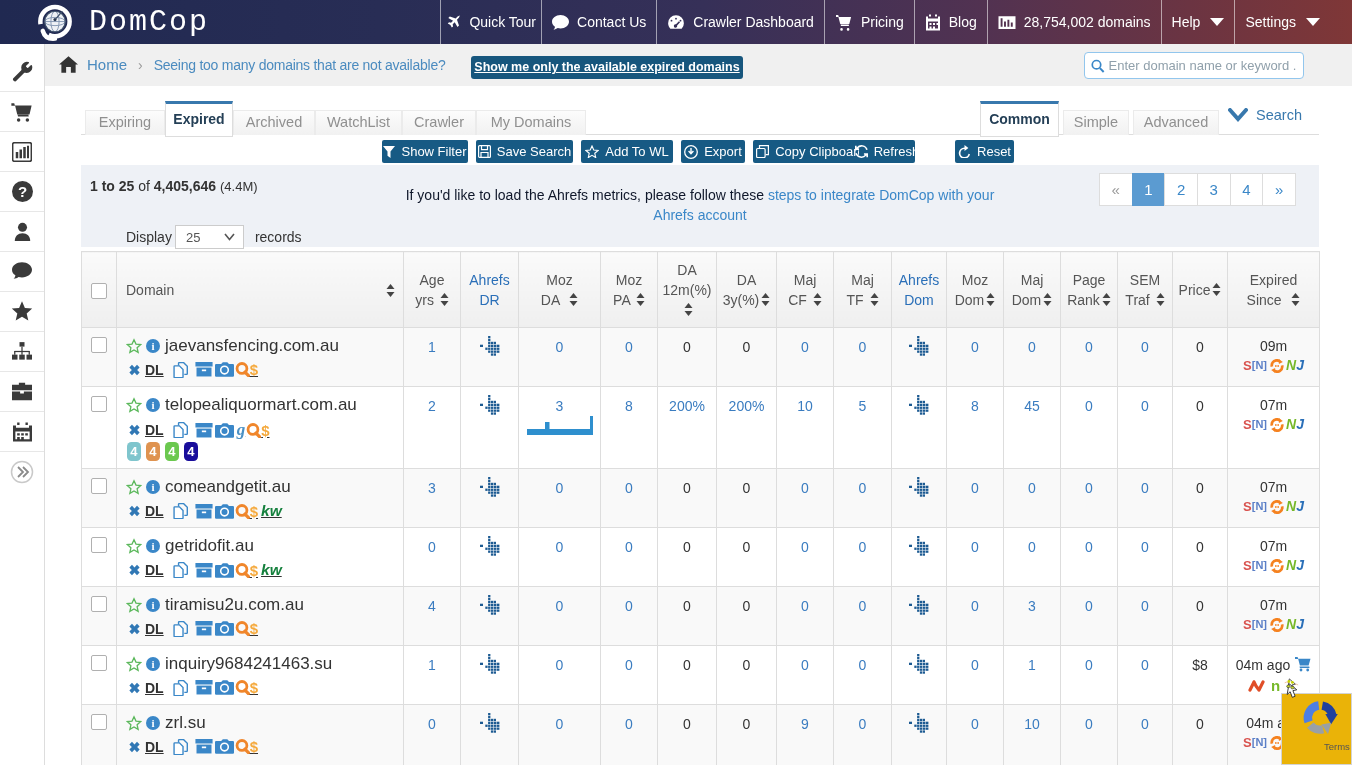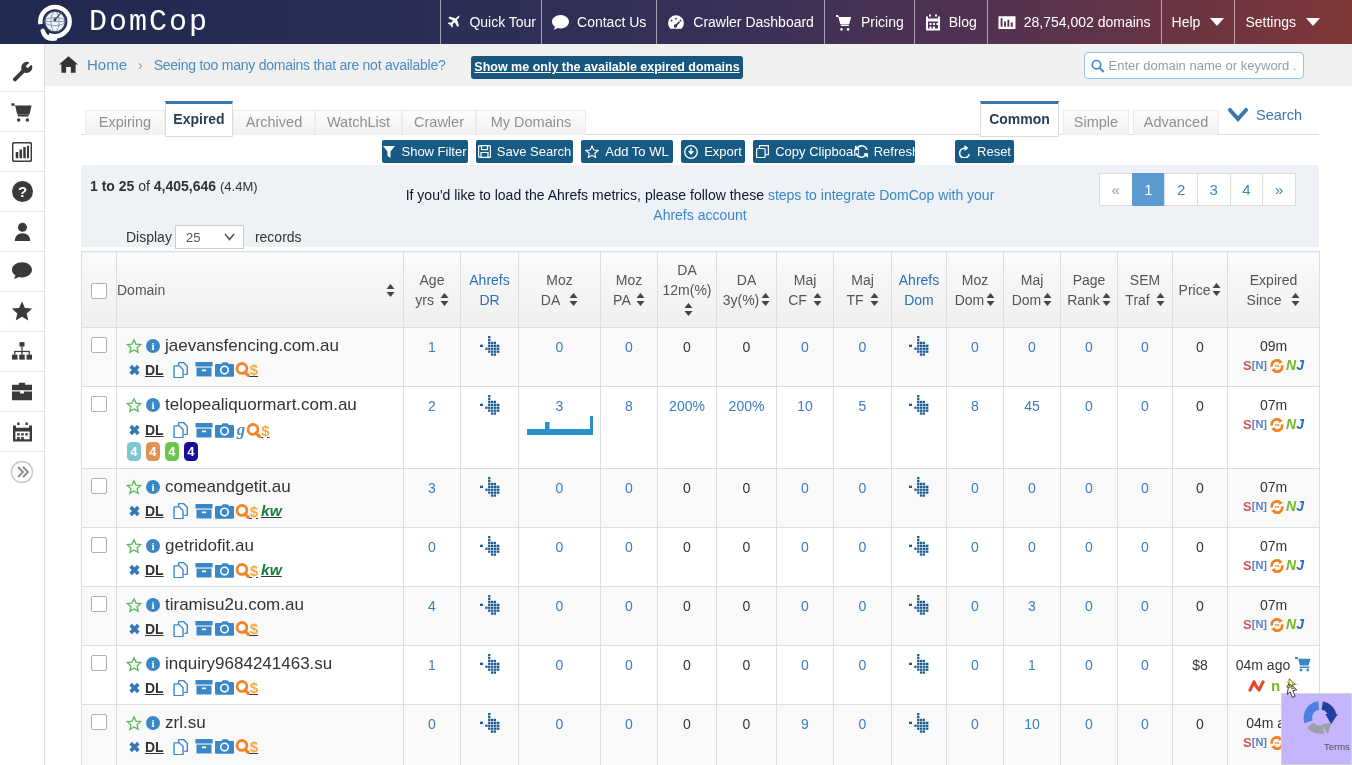--- a/index.html
+++ b/index.html
@@ -60,21 +60,21 @@
 .badge { width:13.5px; height:19px; border-radius:4.5px; color:#fff; font-size:13px; font-weight:bold; text-align:center; line-height:19px; margin-right:5.5px; }
 .chkcell { text-align:center; padding-top:9px; }
 .chk { width:16px; height:16px; border:1px solid #b0b0b0; background:#fff; display:inline-block; border-radius:2px; }
 .exp { text-align:center; padding-top:11px; line-height:15px; font-size:14px; }
 .logos { margin-top:4px; display:inline-flex; align-items:center; }
 .sn-s { color:#d9534f; font-size:13px; font-weight:bold; }
 .sn-n { color:#5b7fc7; font-size:11px; font-weight:bold; }
 .nj-n { color:#76b82a; font-size:14px; font-weight:bold; font-style:italic; }
 .nj-j { color:#2a6fb8; font-size:14px; font-weight:bold; font-style:italic; }
 .handcell { text-align:center; padding-top:8px; }
-.recaptcha { position:absolute; left:1281px; top:693px; width:71px; height:72px; background:#c4b5fd; border:1px solid #d3d3d3; z-index:60; }
+.recaptcha { position:absolute; left:1281px; top:693px; width:71px; height:72px; background:#eab308; border:1px solid #d3d3d3; z-index:60; }
 .recaptcha .terms { position:absolute; left:42px; top:47px; font-size:9.5px; color:#555; }
 .cursorghost { position:absolute; left:1283px; top:681px; z-index:61; }
 </style>
 </head>
 <body>
 <svg width="0" height="0" style="position:absolute">
   <defs>
     <g id="hand" fill="#1c5a92">
       <rect x="8.1" y="0" width="2.3" height="2.3"></rect>
       <rect x="8.1" y="2.9" width="2.3" height="2.3"></rect>
@@ -366,21 +366,21 @@
         <col style="width:57px">
       <col style="width:57px">
         <col style="width:57px">
         <col style="width:55px">
         <col style="width:55px">
       <col style="width:92px">
     </colgroup>
     <thead>
       <tr>
         <th style="vertical-align:middle"><span class="chk" style="vertical-align:middle"></span></th>
-        <th style="text-align:left;">Domain<svg class="sorticon" style="float:right;margin:4px 8px 0 0" width="9" height="13" viewBox="0 0 9 13">
+        <th style="text-align:left;padding-left:9px">Domain<svg class="sorticon" style="float:right;margin:4px 8px 0 0" width="9" height="13" viewBox="0 0 9 13">
               <path d="M4.5 0l4 5h-8z" fill="#444"></path>
               <path d="M4.5 13l-4-5h8z" fill="#444"></path>
             </svg></th>
         <th>Age<br>yrs <svg class="sorticon" width="9" height="13" viewBox="0 0 9 13">
               <path d="M4.5 0l4 5h-8z" fill="#444"></path>
               <path d="M4.5 13l-4-5h8z" fill="#444"></path>
             </svg></th>
         <th class="thblue">Ahrefs<br>DR</th>
         <th>Moz<br>DA &nbsp;<svg class="sorticon" width="9" height="13" viewBox="0 0 9 13">
               <path d="M4.5 0l4 5h-8z" fill="#444"></path>

